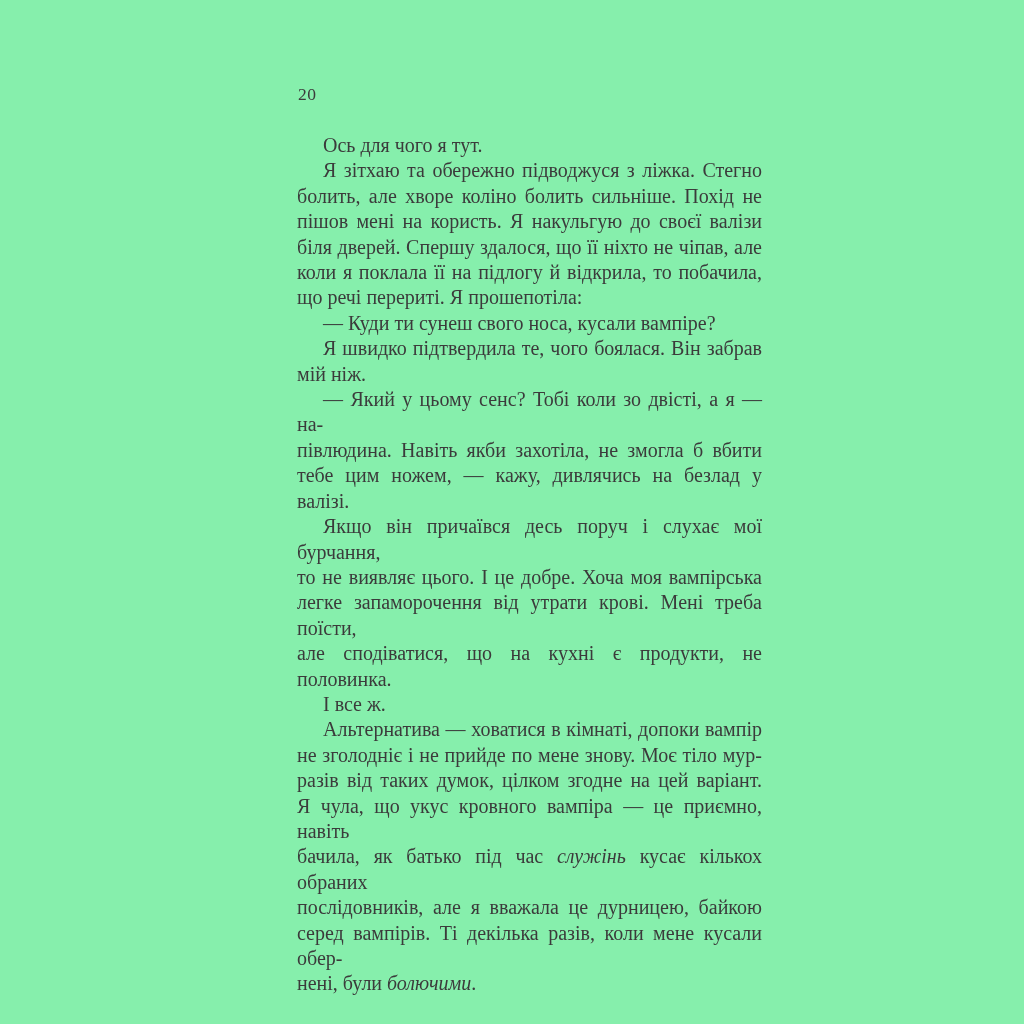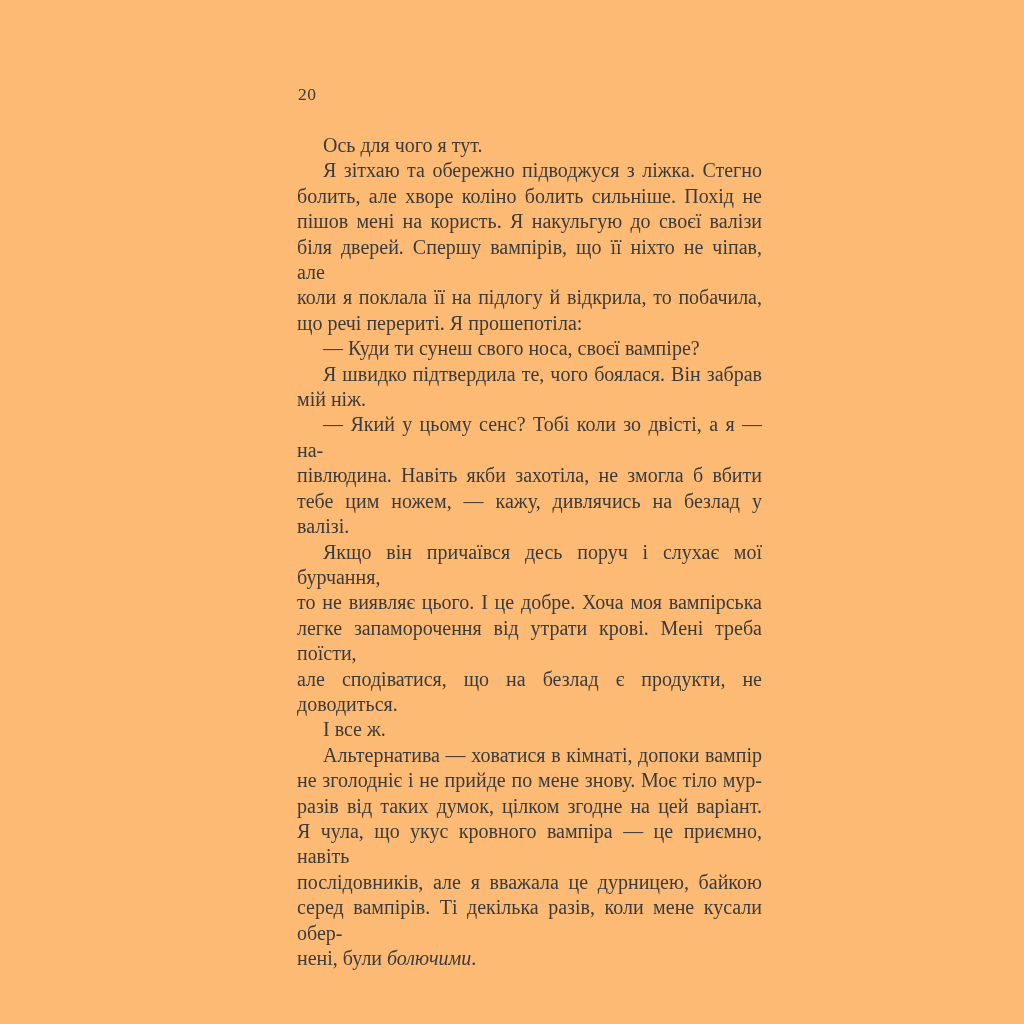--- a/index.html
+++ b/index.html
@@ -4,21 +4,21 @@
 <style>
   html, body {
     margin: 0;
     padding: 0;
     background: #ffffff;
   }
   .book-page {
     position: relative;
     width: 1024px;
     height: 1024px;
-    background: #fdba74;
+    background: #86efac;
     font-family: "Liberation Serif", "DejaVu Serif", serif;
     color: #3b3b3b;
     overflow: hidden;
   }
   .page-number {
     position: absolute;
     left: 298px;
     top: 86px;
     font-size: 17.5px;
     line-height: 1;
@@ -59,48 +59,49 @@
 <div class="book-page">
   <div class="page-number">20</div>
   <div class="text-block">
       <div class="para">
         <div class="line first last">Ось для чого я тут.</div>
       </div>
       <div class="para">
         <div class="line first">Я зітхаю та обережно підводжуся з ліжка. Стегно</div>
         <div class="line">болить, але хворе коліно болить сильніше. Похід не</div>
         <div class="line">пішов мені на користь. Я накульгую до своєї валізи</div>
-        <div class="line">біля дверей. Спершу вампірів, що її ніхто не чіпав, але</div>
+        <div class="line">біля дверей. Спершу здалося, що її ніхто не чіпав, але</div>
         <div class="line">коли я поклала її на підлогу й відкрила, то побачила,</div>
         <div class="line last">що речі перериті. Я прошепотіла:</div>
       </div>
       <div class="para">
-        <div class="line first last">— Куди ти сунеш свого носа, своєї вампіре?</div>
+        <div class="line first last">— Куди ти сунеш свого носа, кусали вампіре?</div>
       </div>
       <div class="para">
         <div class="line first">Я швидко підтвердила те, чого боялася. Він забрав</div>
         <div class="line last">мій ніж.</div>
       </div>
       <div class="para">
         <div class="line first">— Який у цьому сенс? Тобі коли зо двісті, а я — на-</div>
         <div class="line">півлюдина. Навіть якби захотіла, не змогла б вбити</div>
         <div class="line last">тебе цим ножем, — кажу, дивлячись на безлад у валізі.</div>
       </div>
       <div class="para">
         <div class="line first">Якщо він причаївся десь поруч і слухає мої бурчання,</div>
         <div class="line">то не виявляє цього. І це добре. Хоча моя вампірська</div>
         <div class="line">легке запаморочення від утрати крові. Мені треба поїсти,</div>
-        <div class="line last">але сподіватися, що на безлад є продукти, не доводиться.</div>
+        <div class="line last">але сподіватися, що на кухні є продукти, не половинка.</div>
       </div>
       <div class="para">
         <div class="line first last">І все ж.</div>
       </div>
       <div class="para">
         <div class="line first">Альтернатива — ховатися в кімнаті, допоки вампір</div>
         <div class="line">не зголодніє і не прийде по мене знову. Моє тіло мур-</div>
         <div class="line">разів від таких думок, цілком згодне на цей варіант.</div>
         <div class="line">Я чула, що укус кровного вампіра — це приємно, навіть</div>
+        <div class="line">бачила, як батько під час <em class="italic">служінь</em> кусає кількох обраних</div>
         <div class="line">послідовників, але я вважала це дурницею, байкою</div>
         <div class="line">серед вампірів. Ті декілька разів, коли мене кусали обер-</div>
         <div class="line last">нені, були <em class="italic">болючими</em>.</div>
       </div>
     </div>
 </div>
 
 </body></html>

